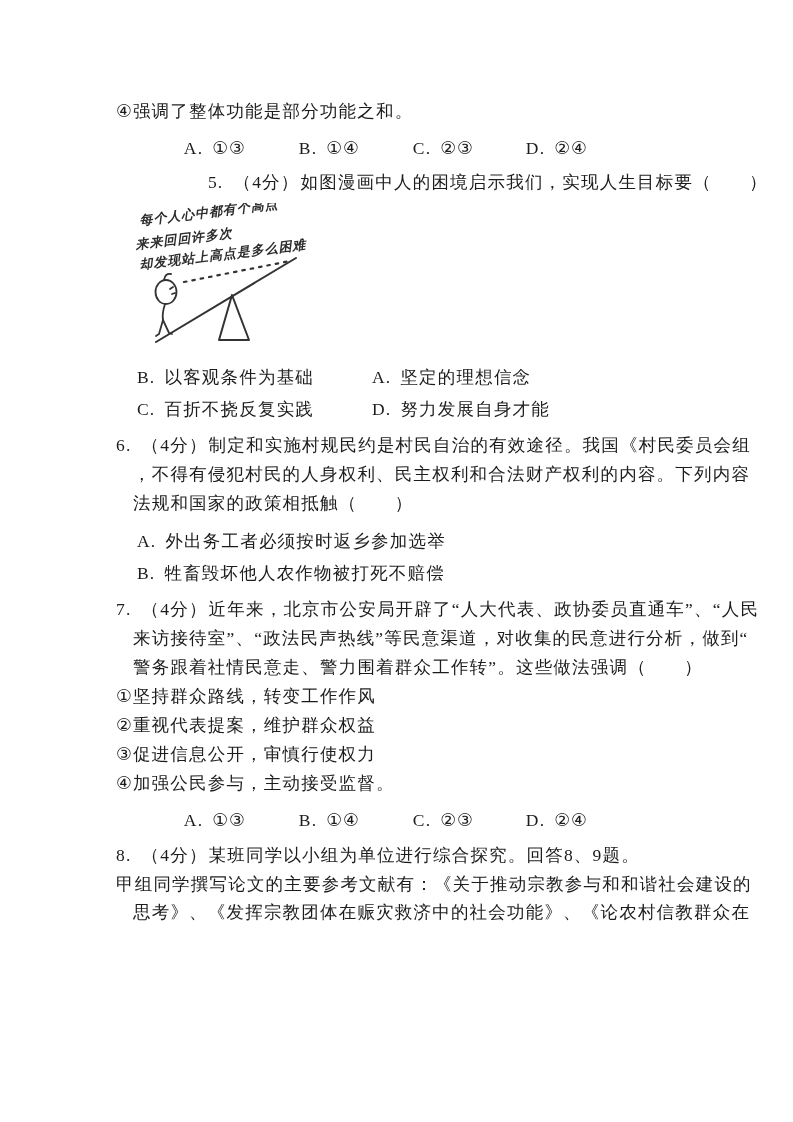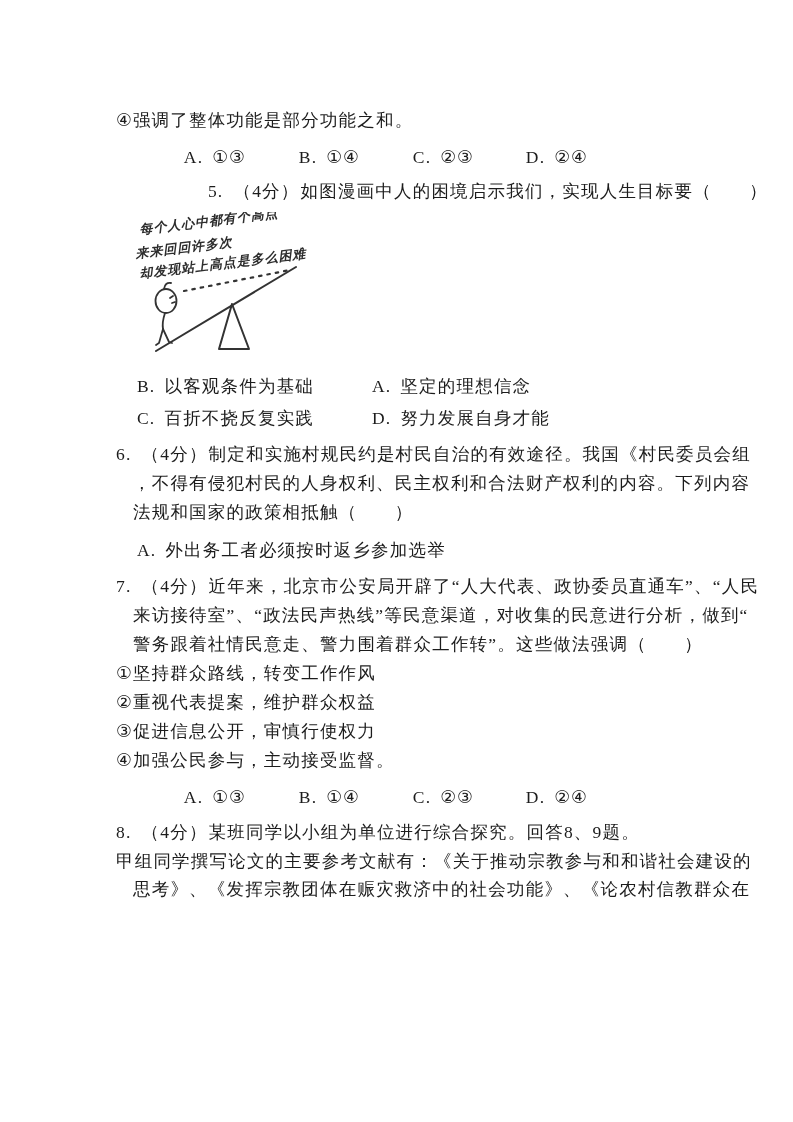--- a/index.html
+++ b/index.html
@@ -1,19 +1,19 @@
 <!DOCTYPE html>
 <html><head>
 <meta charset="utf-8">
 <style>
   html,body{margin:0;padding:0;background:#ffffff;}
   .page{
     width:793px;height:932px;position:relative;background:#ffffff;
     font-family:"Liberation Serif","DejaVu Serif","DejaVu Sans",serif;
-    color:#1c1c1c;overflow:hidden;margin-top:9px;
+    color:#1c1c1c;overflow:hidden;
   }
   .content{
     position:absolute;left:116px;top:97px;width:652px;
     font-size:17.5px;letter-spacing:1.2px;line-height:29px;
   }
   .qnum{margin-right:10px;}
   .qpts{margin-right:1px;}
   .qline{margin-top:5px;text-align:right;}
   .cont{padding-left:17px;line-height:28.8px;}
   .optrow4{display:flex;margin:8px 0 0 16px;line-height:29px;text-align:right;}
@@ -90,20 +90,21 @@
     </div>
 
     <div class="qblock">
       <div class="stemline">
         <span class="qnum">6.</span><span class="qpts">（4分）</span><span>制定和实施村规民约是村民自治的有效途径。我国《村民委员会组</span>
       </div>
       <div class="cont stemline">，不得有侵犯村民的人身权利、民主权利和合法财产权利的内容。下列内容</div>
       <div class="cont stemline">法规和国家的政策相抵触（　　）</div>
       <div class="optlist">
         <div><span class="olabel">A.</span><span>外出务工者必须按时返乡参加选举</span></div>
+        <div><span class="olabel">B.</span><span>牲畜毁坏他人农作物被打死不赔偿</span></div>
       </div>
     </div>
 
     <div class="qblock">
       <div class="stemline">
         <span class="qnum">7.</span><span class="qpts">（4分）</span><span>近年来，北京市公安局开辟了“人大代表、政协委员直通车”、“人民</span>
       </div>
       <div class="cont stemline">来访接待室”、“政法民声热线”等民意渠道，对收集的民意进行分析，做到“</div>
       <div class="cont stemline">警务跟着社情民意走、警力围着群众工作转”。这些做法强调（　　）</div>
       <div class="items">

